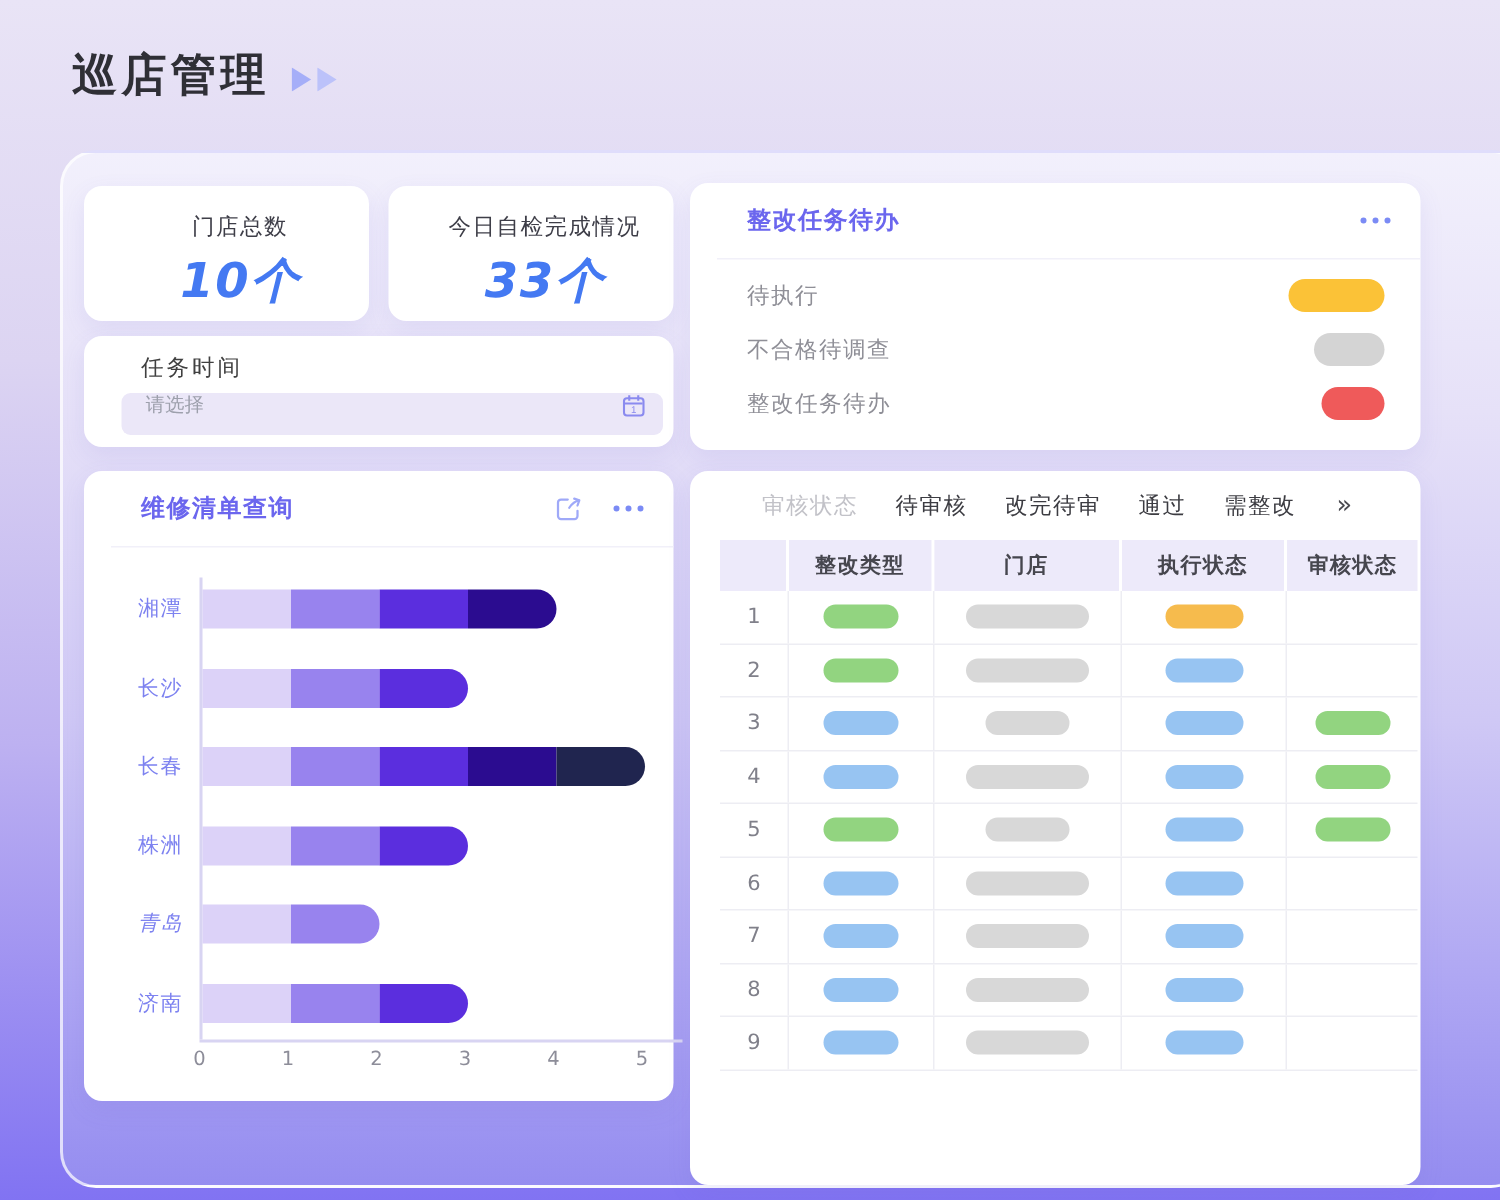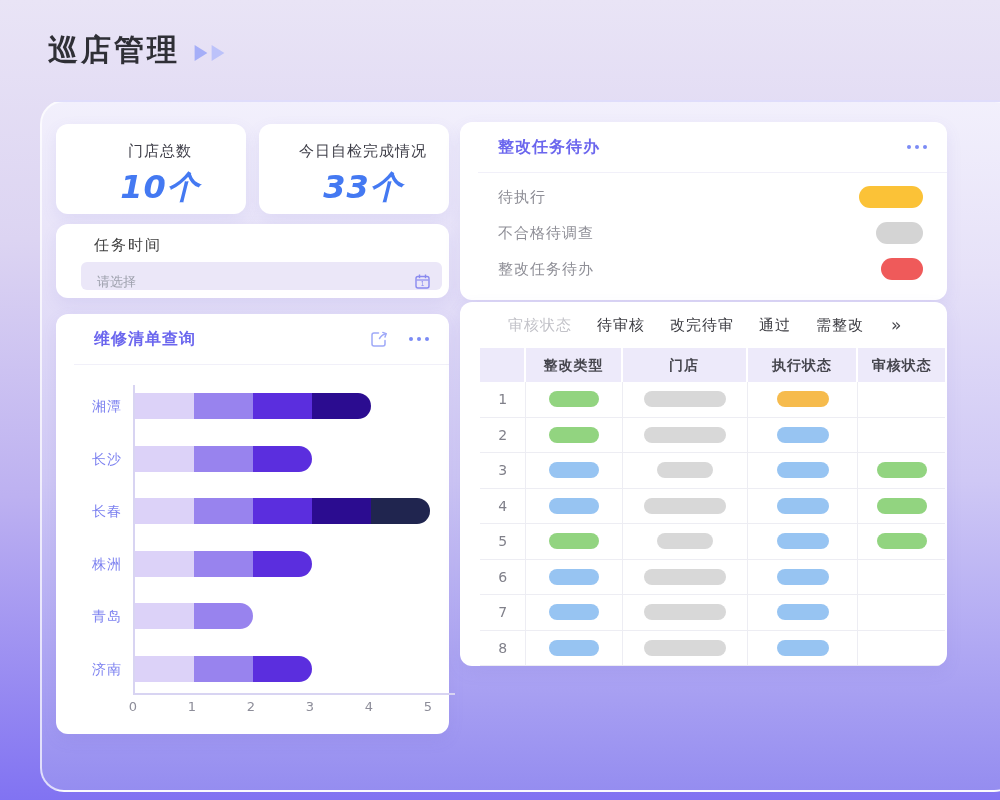--- a/index.html
+++ b/index.html
@@ -19,21 +19,21 @@
   }
   .card{position:absolute;background:#fff;border-radius:12px;box-shadow:0 6px 16px rgba(108,97,210,.10);box-sizing:border-box;padding-left:18px;}
 
   #stat-card-1{left:14px;top:22px;width:190px;height:90px;}
   #stat-card-2{left:217px;top:22px;width:190px;height:90px;}
   .stat-label{text-align:center;margin-top:18px;font-size:15px;color:#3E3E48;letter-spacing:1px;}
   .stat-value{text-align:center;font-size:32px;font-weight:700;font-style:italic;color:#4479F2;margin-top:5px;letter-spacing:1px;}
 
   #task-card{left:14px;top:122px;width:393px;height:74px;}
   .task-label{margin:12px 0 0 20px;font-size:15px;color:#404040;letter-spacing:2px;}
-  .date-input-wrap{margin:7px auto 0;width:361px;height:28px;background:#EBE7F8;border-radius:6px;display:flex;align-items:flex-end;padding:0 11px 0 14px;box-sizing:border-box;}
+  .date-input-wrap{margin:7px auto 0;width:361px;height:28px;background:#EBE7F8;border-radius:6px;display:flex;align-items:flex-start;padding:0 11px 0 14px;box-sizing:border-box;}
   .date-input{flex:1;border:none;background:transparent;outline:none;font-size:13px;color:#3E3E48;font-family:inherit;}
   .date-input::placeholder{color:#9DA0AC;}
   .cal-btn{border:none;background:transparent;padding:0;cursor:pointer;display:flex;}
 
   .panel-head{display:flex;align-items:center;height:50px;padding:0 20px;border-bottom:1px solid #F1F0F9;}
   .panel-title{font-size:16px;font-weight:700;color:#6B66EE;letter-spacing:1px;flex:1;}
   .dots{display:flex;gap:4px;align-items:center;cursor:pointer;}
   .dots i{width:4px;height:4px;border-radius:50%;background:#7B8BF5;display:block;}
   .share-btn{margin-right:20px;cursor:pointer;display:flex;}
 
@@ -46,21 +46,21 @@
   .seg{height:26px;}
   .seg.cap{border-radius:0 13px 13px 0;}
   .tick{position:absolute;top:322px;transform:translateX(-50%);font-size:13px;color:#8D8D99;}
 
   #todo-card{left:418px;top:20px;width:487px;height:178px;}
   .todo-list{padding:6px 24px 0 20px;}
   .todo-row{height:36px;display:flex;align-items:center;}
   .todo-label{flex:1;font-size:15px;color:#8F8F97;letter-spacing:1px;}
   .todo-pill{height:22px;border-radius:11px;}
 
-  #table-card{left:418px;top:200px;width:487px;height:364px;overflow:hidden;}
+  #table-card{left:418px;top:212px;width:487px;height:476px;overflow:hidden;}
   .tab-row{height:46px;display:flex;align-items:center;padding-left:30px;gap:25px;font-size:15px;}
   .filter-label{color:#C2C2C8;letter-spacing:1px;}
   .tab{color:#3C3C42;letter-spacing:1px;cursor:pointer;}
   .tab-more{color:#4A4A50;font-size:17px;cursor:pointer;margin-left:2px;}
   .thead{display:flex;margin:0 2px;}
   .th{height:34px;line-height:34px;text-align:center;font-size:14px;font-weight:600;color:#46464E;background:#EDEAFA;border-right:2px solid #fff;box-sizing:border-box;letter-spacing:1px;}
   .th:last-child{border-right:none;}
   .trow{display:flex;margin:0 2px;height:34.5px;border-bottom:1px solid #EDEDF3;}
   .td{display:flex;align-items:center;justify-content:center;border-right:1px solid #EDEDF3;box-sizing:border-box;}
   .td:last-child{border-right:none;}
@@ -149,21 +149,21 @@
           <div class="seg" style="width: 59px; background: rgb(91, 46, 222);"></div>
           <div class="seg" style="width: 59px; background: rgb(43, 12, 144);"></div>
           <div class="seg cap" style="width: 59px; background: rgb(32, 37, 79);"></div>
         </div>
         <div class="cat-label" style="top: 173.5px;">株洲</div>
         <div class="bar-track" style="top: 173.5px;">
           <div class="seg" style="width: 59px; background: rgb(220, 210, 248);"></div>
           <div class="seg" style="width: 59px; background: rgb(152, 131, 238);"></div>
           <div class="seg cap" style="width: 59px; background: rgb(91, 46, 222);"></div>
         </div>
-        <div class="cat-label" style="top: 226px;">青岛</div>
+        <div class="cat-label" style="top: 226px; font-style: italic;">青岛</div>
         <div class="bar-track" style="top: 226px;">
           <div class="seg" style="width: 59px; background: rgb(220, 210, 248);"></div>
           <div class="seg cap" style="width: 59px; background: rgb(152, 131, 238);"></div>
         </div>
         <div class="cat-label" style="top: 278.5px;">济南</div>
         <div class="bar-track" style="top: 278.5px;">
           <div class="seg" style="width: 59px; background: rgb(220, 210, 248);"></div>
           <div class="seg" style="width: 59px; background: rgb(152, 131, 238);"></div>
           <div class="seg cap" style="width: 59px; background: rgb(91, 46, 222);"></div>
         </div>

